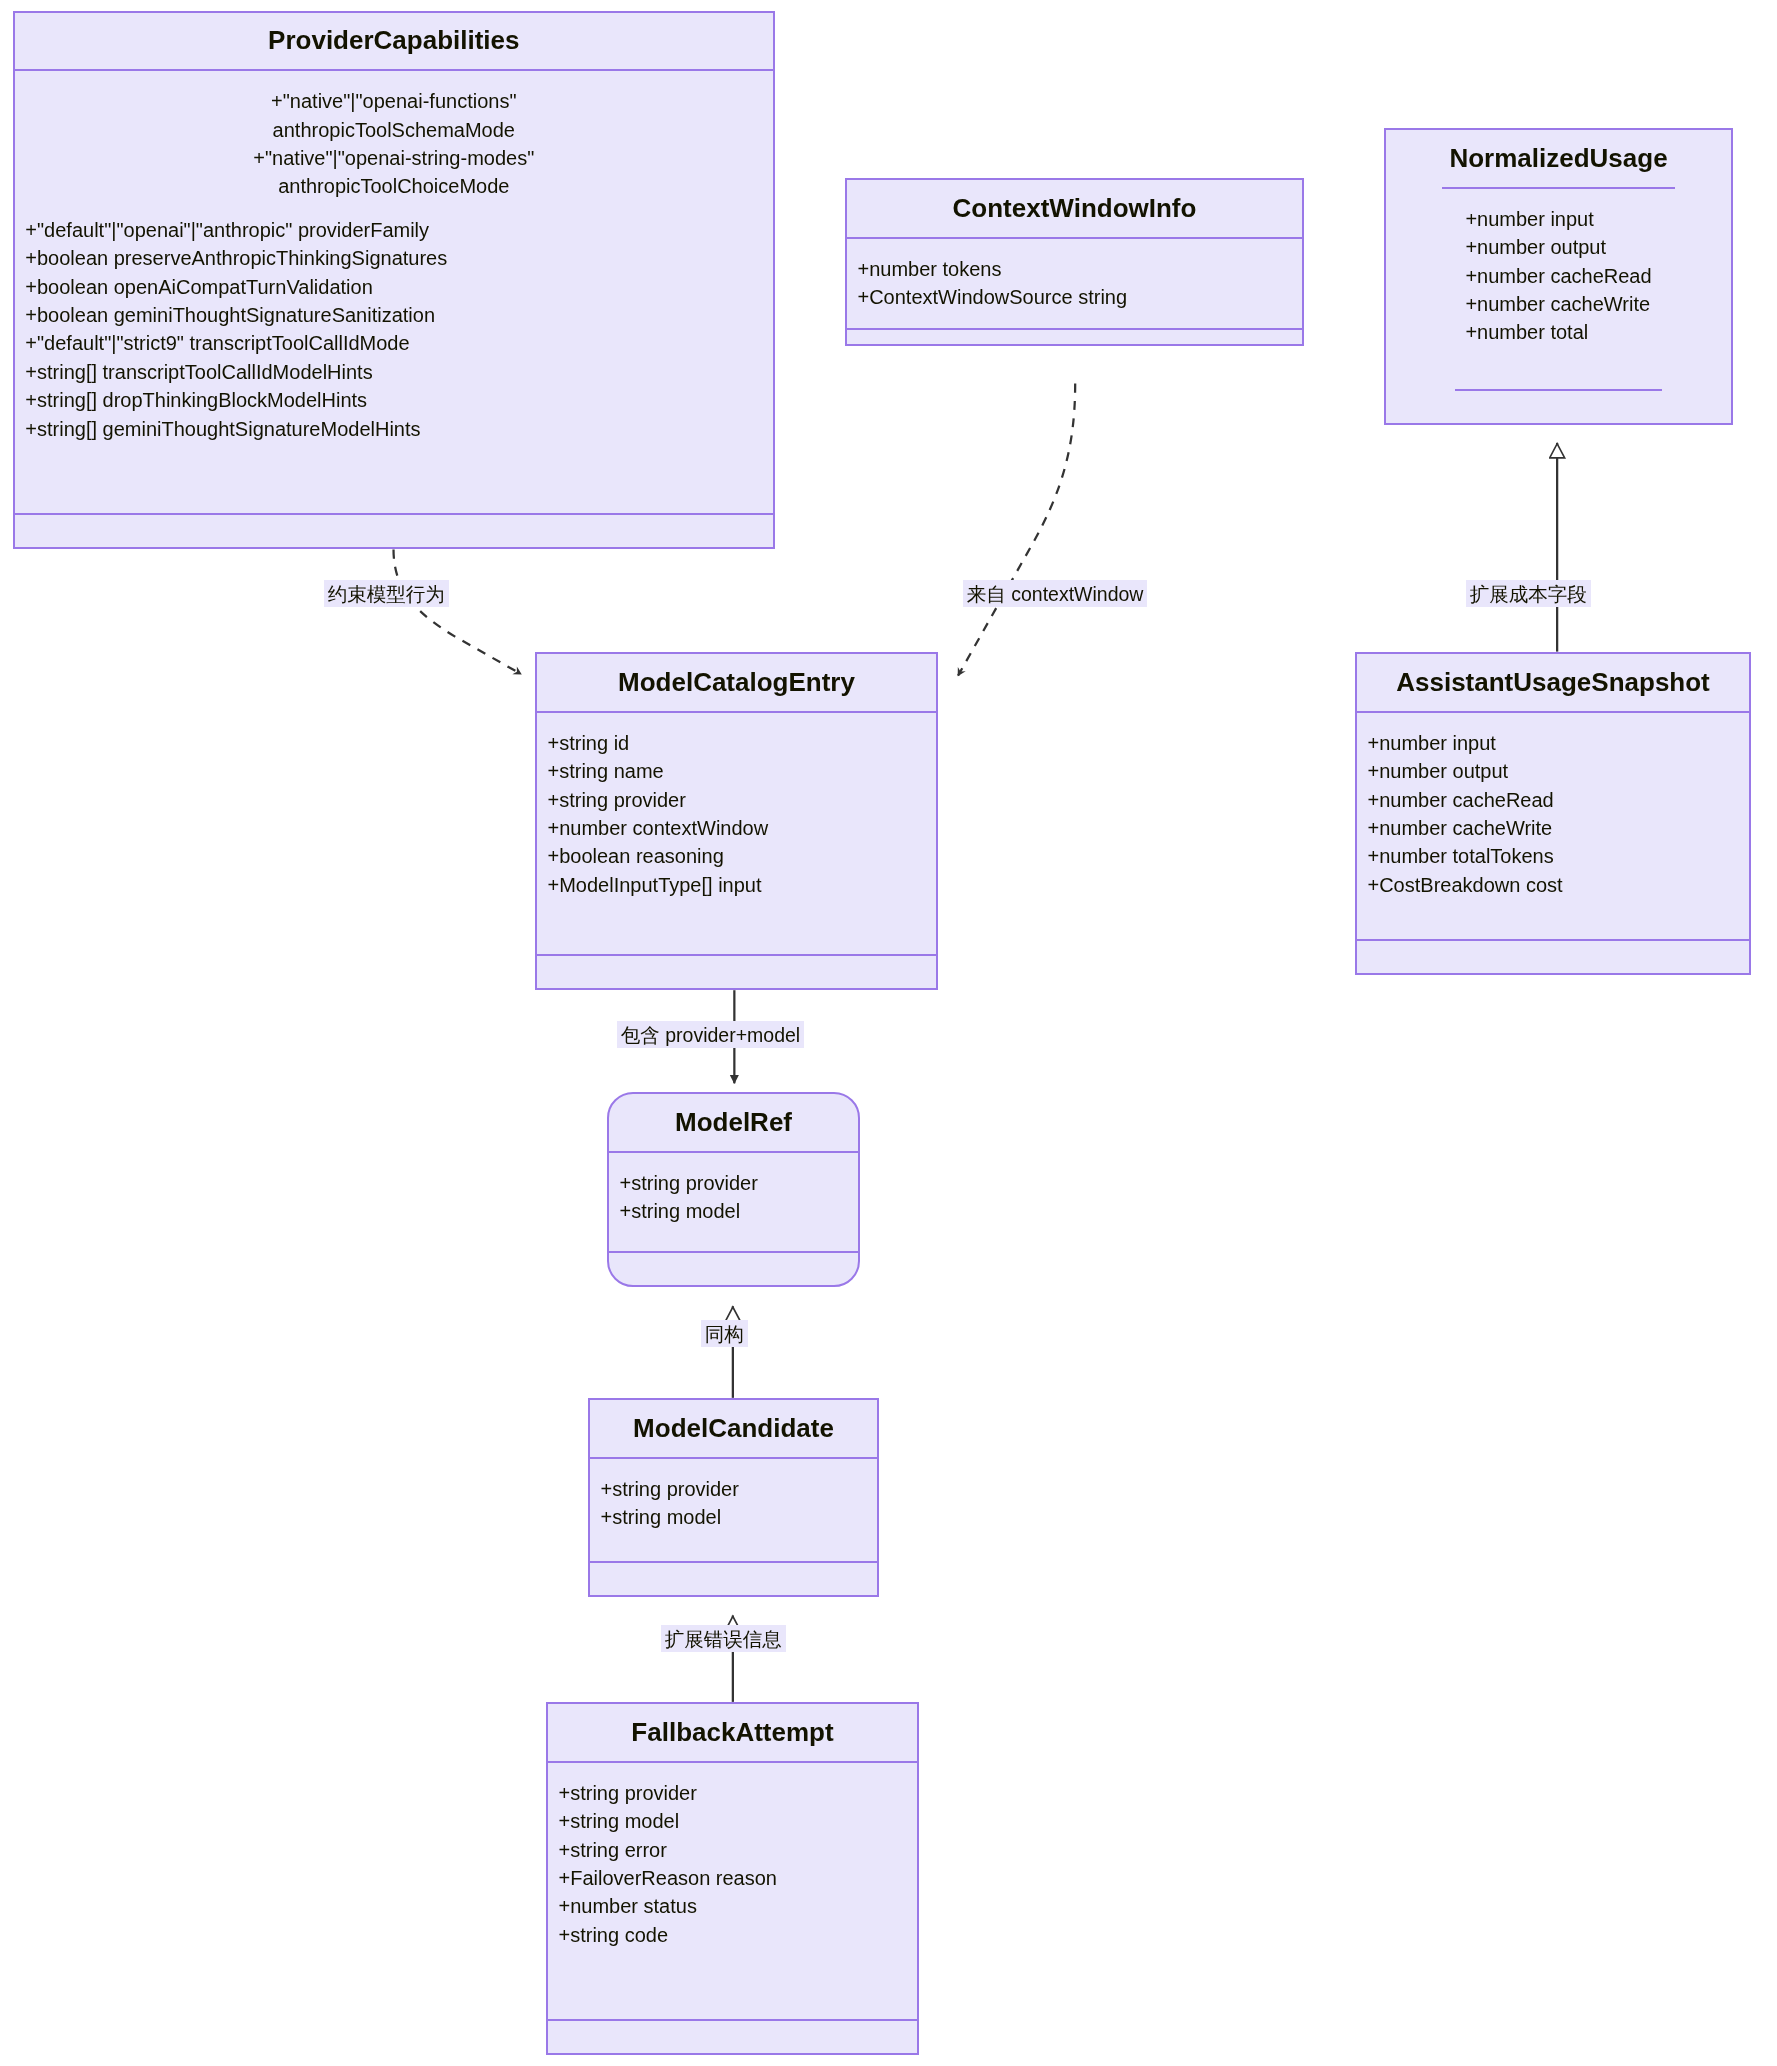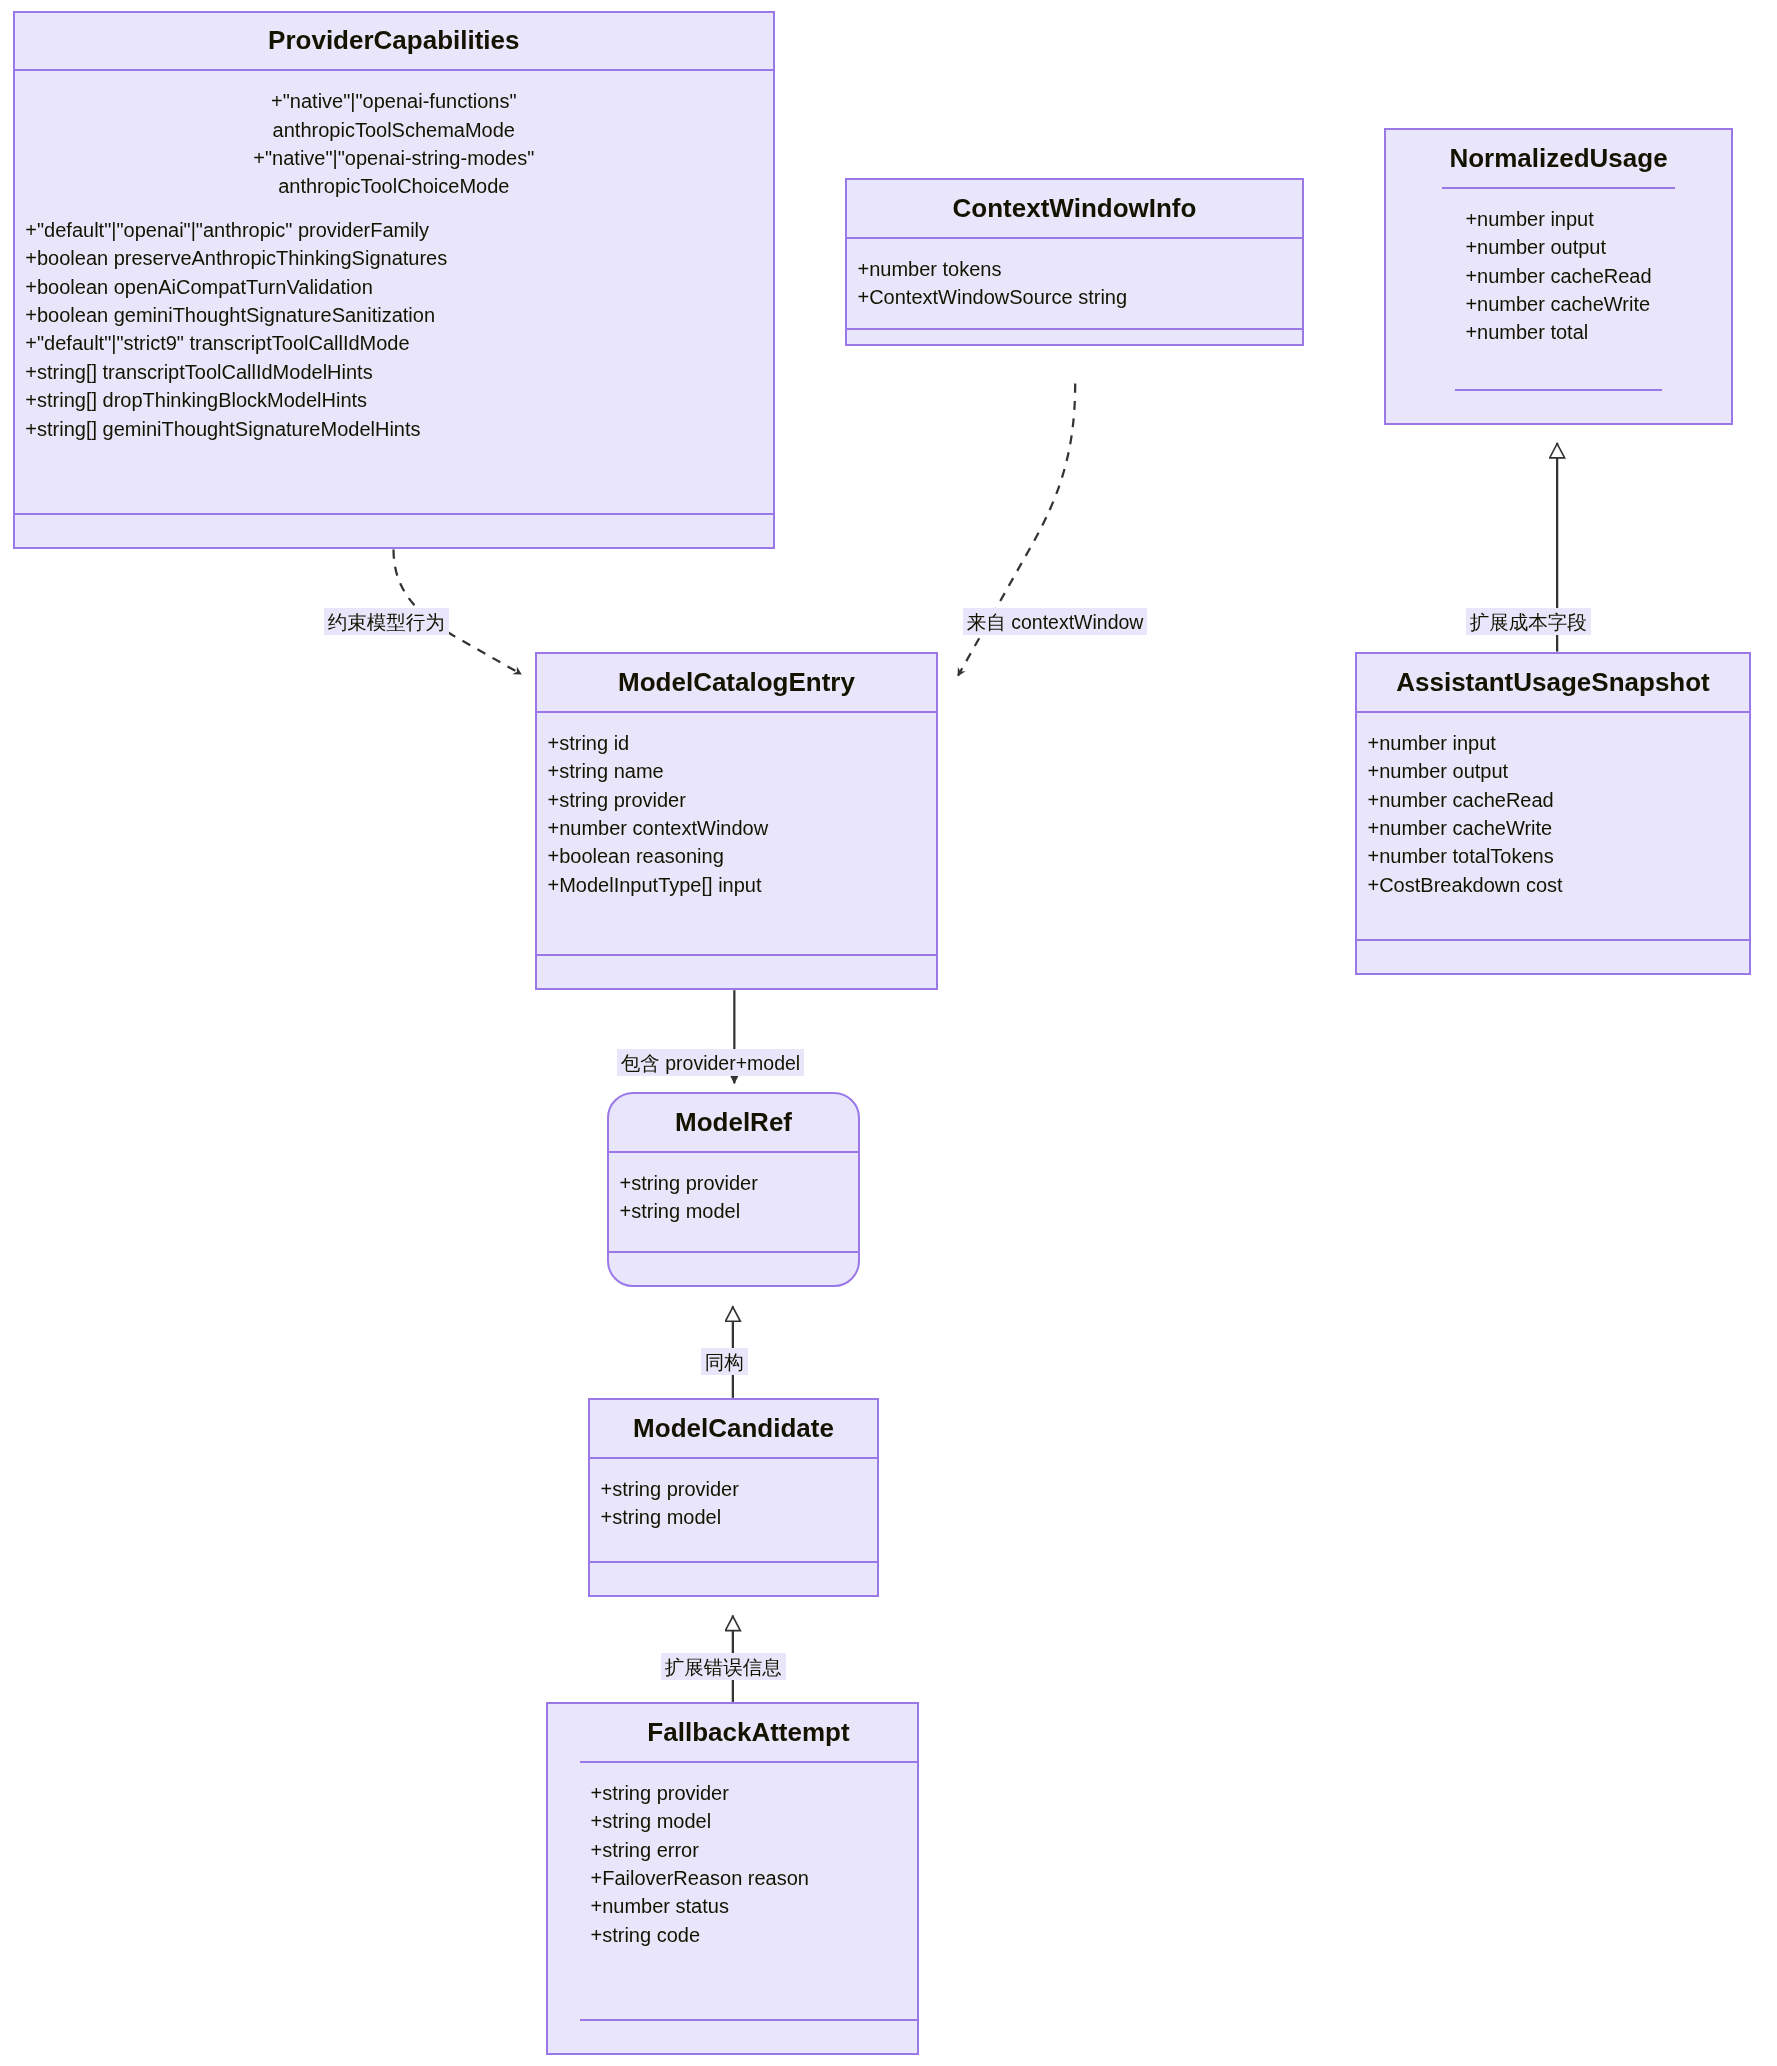--- a/index.html
+++ b/index.html
@@ -73,21 +73,20 @@
   }
   .edge-label {
     position: absolute;
     background: #e9e6fb;
     color: #131300;
     font-size: 19.5px;
     line-height: 1.25;
     padding: 1.5px 3.8px;
     white-space: nowrap;
     box-sizing: border-box;
-    margin-top: 28px;
   }
 </style>
 </head>
 <body>
 
 <div id="diagram">
 
   <svg class="edge-layer" viewBox="0 0 2368 2752" xmlns="http://www.w3.org/2000/svg">
     <defs>
       <marker id="openArrow" markerWidth="14" markerHeight="14" refX="11" refY="6" orient="auto" markerUnits="userSpaceOnUse">
@@ -216,21 +215,21 @@
 
   <div class="uml-class" style="left:588px; top:1398px; width:291px; height:199px;">
     <div class="uml-title">ModelCandidate</div>
     <div class="uml-attrs">
       <div class="attr">+string provider</div>
       <div class="attr">+string model</div>
     </div>
     <div class="uml-methods" style="height:28.5px;"></div>
   </div>
 
-  <div class="uml-class" style="left:546px; top:1702px; width:373px; height:353px;padding-left:32px;">
+  <div class="uml-class" style="left:546px; top:1702px; width:373px; height:353px;">
     <div class="uml-title">FallbackAttempt</div>
     <div class="uml-attrs">
       <div class="attr">+string provider</div>
       <div class="attr">+string model</div>
       <div class="attr">+string error</div>
       <div class="attr">+FailoverReason reason</div>
       <div class="attr">+number status</div>
       <div class="attr">+string code</div>
     </div>
     <div class="uml-methods" style="height:32px;"></div>

